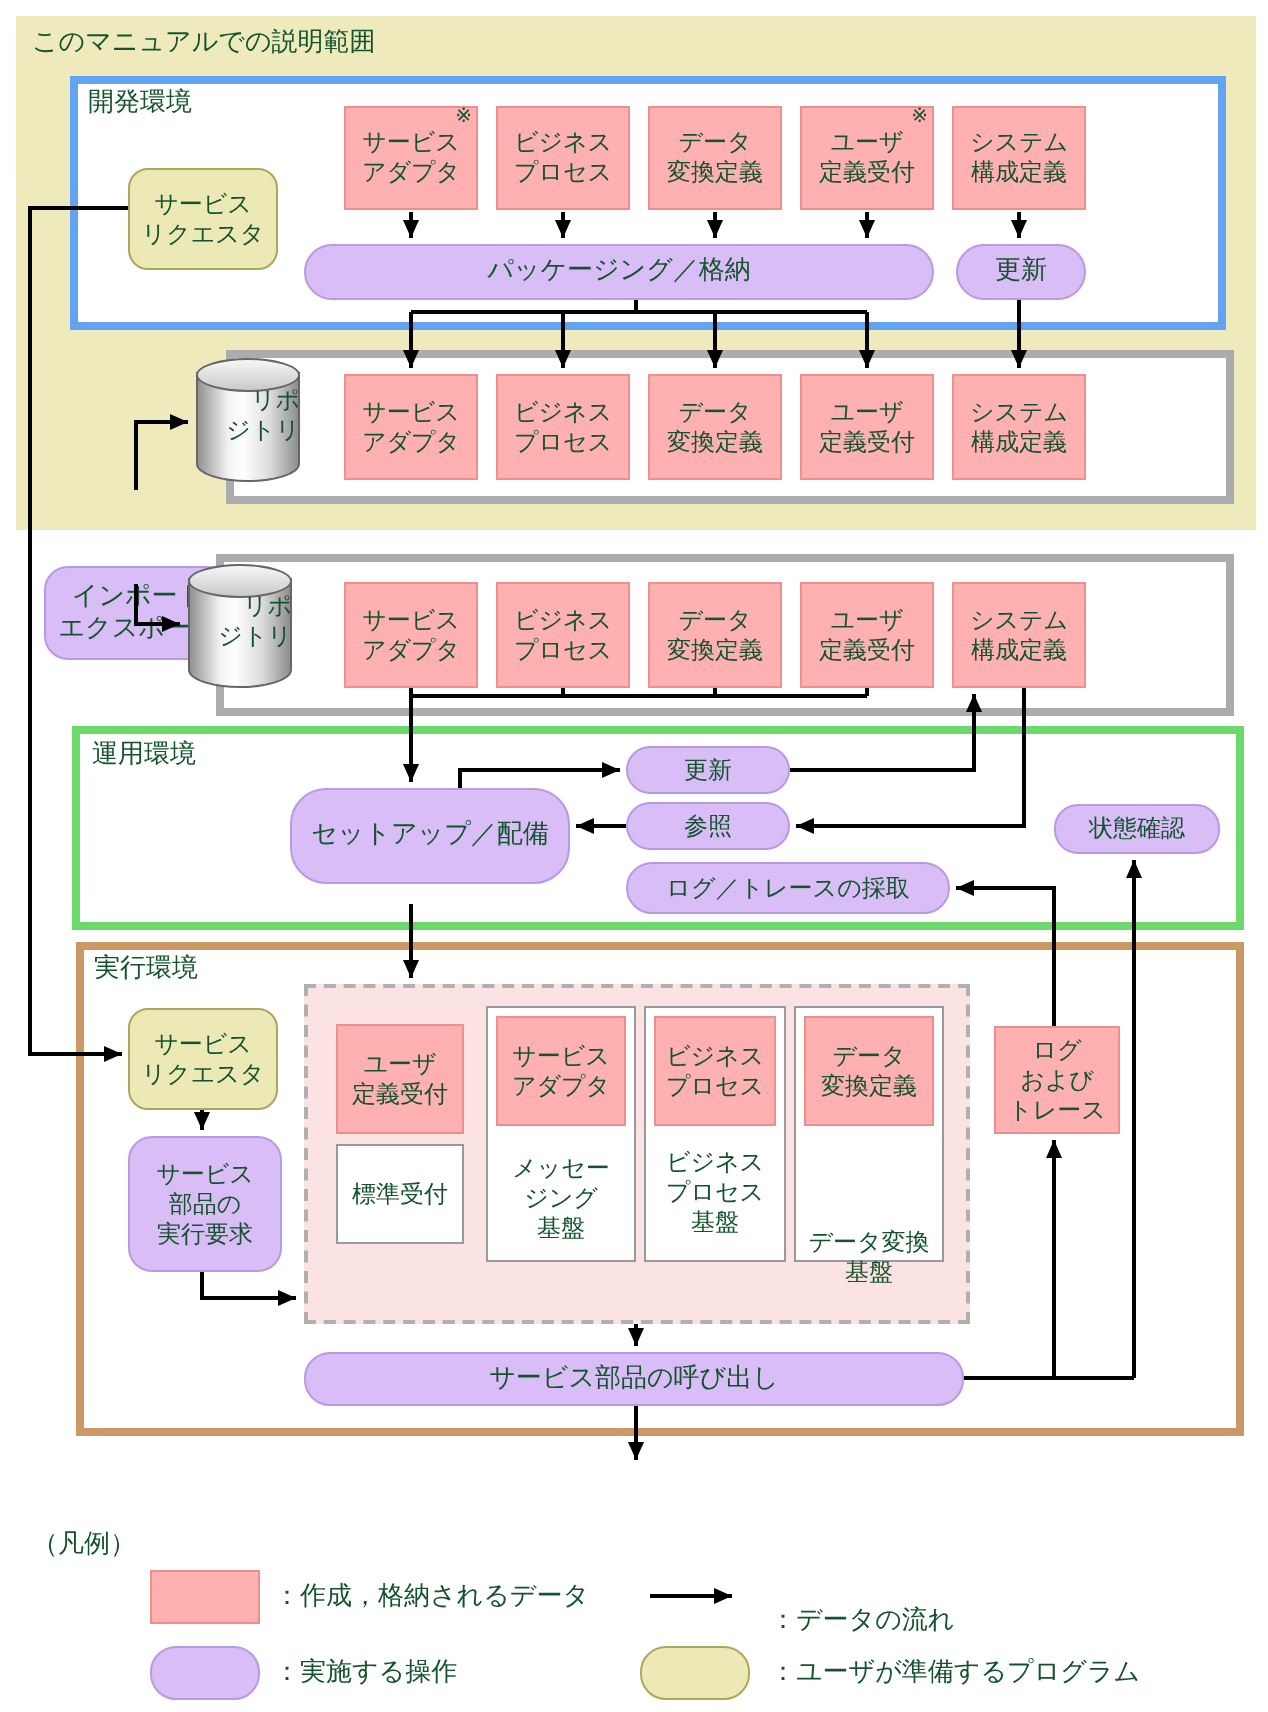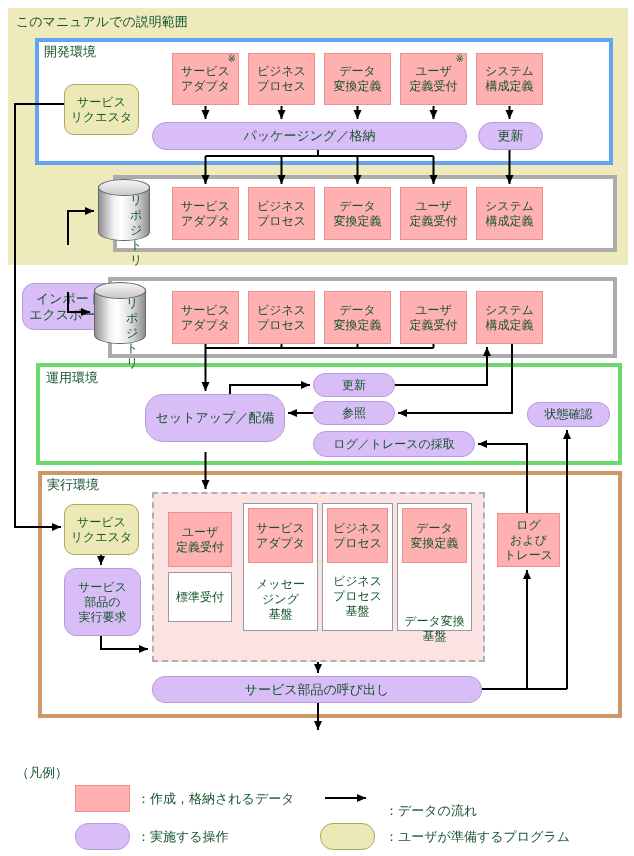--- a/index.html
+++ b/index.html
@@ -21,21 +21,21 @@
   .sec-green{border:4px solid #6bd96b;background:#ffffff;}
   .sec-brown{border:4px solid #cc9966;background:#ffffff;}
   .hcsc{background:#fce3e3;border:2px dashed #b0b0b0;}
   .bg-beige{background:#efeabc;}
   .note{position:absolute;top:0px;right:2px;font-size:10px;line-height:1;}
   .cyl-top{position:absolute;left:0;right:0;top:0;height:15px;
     background:linear-gradient(180deg,#f6f6f6,#c9c9c9);border:1px solid #666;border-radius:50%;}
   .cyl-body{position:absolute;left:0;right:0;top:7px;bottom:0;
     background:linear-gradient(90deg,#929292,#f2f2f2 30%,#ffffff 45%,#dcdcdc 72%,#8e8e8e);
     border:1px solid #666;border-top:none;border-radius:0 0 26px 26px/0 0 9px 9px;}
-  .cyl-label{position:absolute;left:0;right:0;top:14px;text-align:left;font-size:12px;line-height:1.25;z-index:2;margin-left:32px;}
+  .cyl-label{position:absolute;left:0;right:0;top:14px;text-align:right;font-size:12px;line-height:1.25;z-index:2;}
   svg.connectors{position:absolute;left:0;top:0;z-index:6;pointer-events:none;}
   .node{z-index:3;}
 </style>
 </head>
 <body>
 
 <div id="canvas">
 
   <div class="abs bg-beige" style="left:8px;top:8px;width:620px;height:257px;"></div>
   <div class="abs lbl" style="left:16px;top:14px;">このマニュアルでの説明範囲</div>

